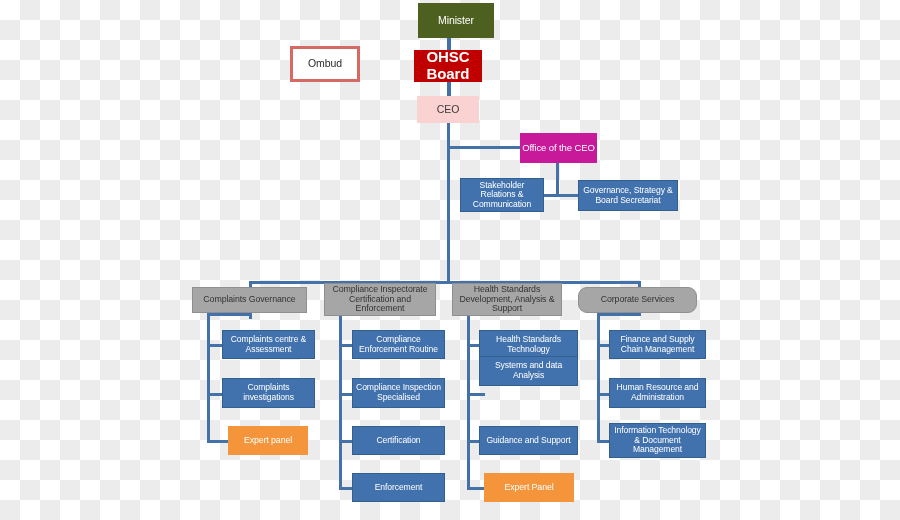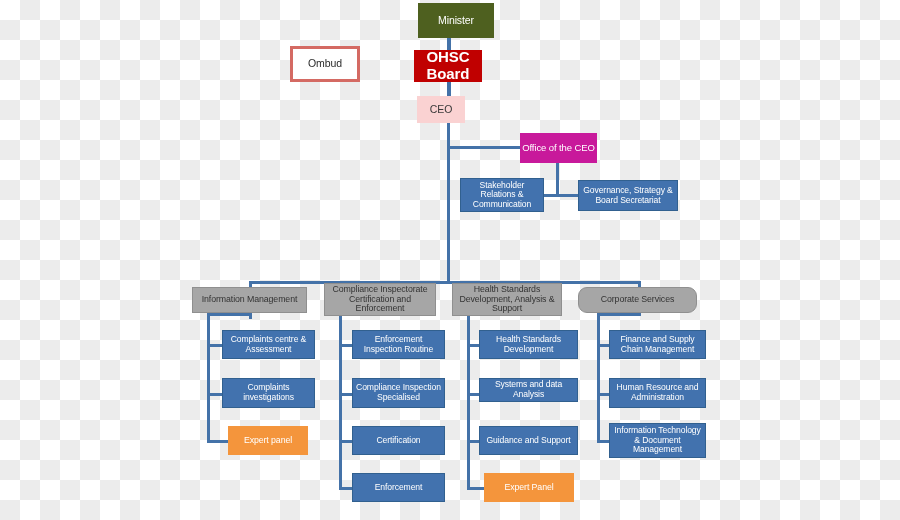--- a/index.html
+++ b/index.html
@@ -93,44 +93,44 @@
   <div class="ln lnh" style="left:597px;top:344px;width:18px;"></div>
   <div class="ln lnh" style="left:597px;top:393px;width:18px;"></div>
   <div class="ln lnh" style="left:597px;top:440px;width:18px;"></div>
 
   <div class="node minister" style="left:418px;top:3px;width:76px;height:35px;">Minister</div>
 
   <div class="node ombud" style="left:290px;top:46px;width:70px;height:36px;">Ombud</div>
 
   <div class="node board" style="left:414px;top:50px;width:68px;height:32px;">OHSC Board</div>
 
-  <div class="node ceo" style="left:417px;top:96px;width:48px;height:27px;">CEO</div>
+  <div class="node ceo" style="left:417px;top:96px;width:62px;height:27px;">CEO</div>
 
   <div class="node office" style="left:520px;top:133px;width:77px;height:30px;">Office of the CEO</div>
 
   <div class="node sub" style="left:460px;top:178px;width:84px;height:34px;">Stakeholder Relations &amp; Communication</div>
 
   <div class="node sub" style="left:578px;top:180px;width:100px;height:31px;">Governance, Strategy &amp; Board Secretariat</div>
 
-  <div class="node gray" style="left:192px;top:287px;width:115px;height:26px;">Information Management</div>
+  <div class="node gray" style="left:192px;top:287px;width:115px;height:26px;">Complaints Governance</div>
   <div class="node gray" style="left:324px;top:283px;width:112px;height:33px;">Compliance Inspectorate Certification and Enforcement</div>
   <div class="node gray" style="left:452px;top:283px;width:110px;height:33px;">Health Standards Development, Analysis &amp; Support</div>
   <div class="node gray" style="left:578px;top:287px;width:119px;height:26px;border-radius:9px;">Corporate Services</div>
 
   <div class="node sub" style="left:222px;top:330px;width:93px;height:29px;">Complaints centre &amp; Assessment</div>
   <div class="node sub" style="left:222px;top:378px;width:93px;height:30px;">Complaints investigations</div>
   <div class="node orange" style="left:228px;top:426px;width:80px;height:29px;">Expert panel</div>
 
-  <div class="node sub" style="left:352px;top:330px;width:93px;height:29px;">Enforcement Inspection Routine</div>
+  <div class="node sub" style="left:352px;top:330px;width:93px;height:29px;">Compliance Enforcement Routine</div>
   <div class="node sub" style="left:352px;top:378px;width:93px;height:30px;">Compliance Inspection Specialised</div>
   <div class="node sub" style="left:352px;top:426px;width:93px;height:29px;">Certification</div>
   <div class="node sub" style="left:352px;top:473px;width:93px;height:29px;">Enforcement</div>
 
-  <div class="node sub" style="left:479px;top:330px;width:99px;height:29px;">Health Standards Development</div>
-  <div class="node sub" style="left:479px;top:378px;width:99px;height:24px;">Systems and data Analysis</div>
+  <div class="node sub" style="left:479px;top:330px;width:99px;height:29px;">Health Standards Technology</div>
+  <div class="node sub" style="left:479px;top:356px;width:99px;height:30px;">Systems and data Analysis</div>
   <div class="node sub" style="left:479px;top:426px;width:99px;height:29px;">Guidance and Support</div>
   <div class="node orange" style="left:484px;top:473px;width:90px;height:29px;">Expert Panel</div>
 
   <div class="node sub" style="left:609px;top:330px;width:97px;height:29px;">Finance and Supply Chain Management</div>
   <div class="node sub" style="left:609px;top:378px;width:97px;height:30px;">Human Resource and Administration</div>
   <div class="node sub" style="left:609px;top:423px;width:97px;height:35px;">Information Technology &amp; Document Management</div>
 
 </div>
 
 </body></html>

